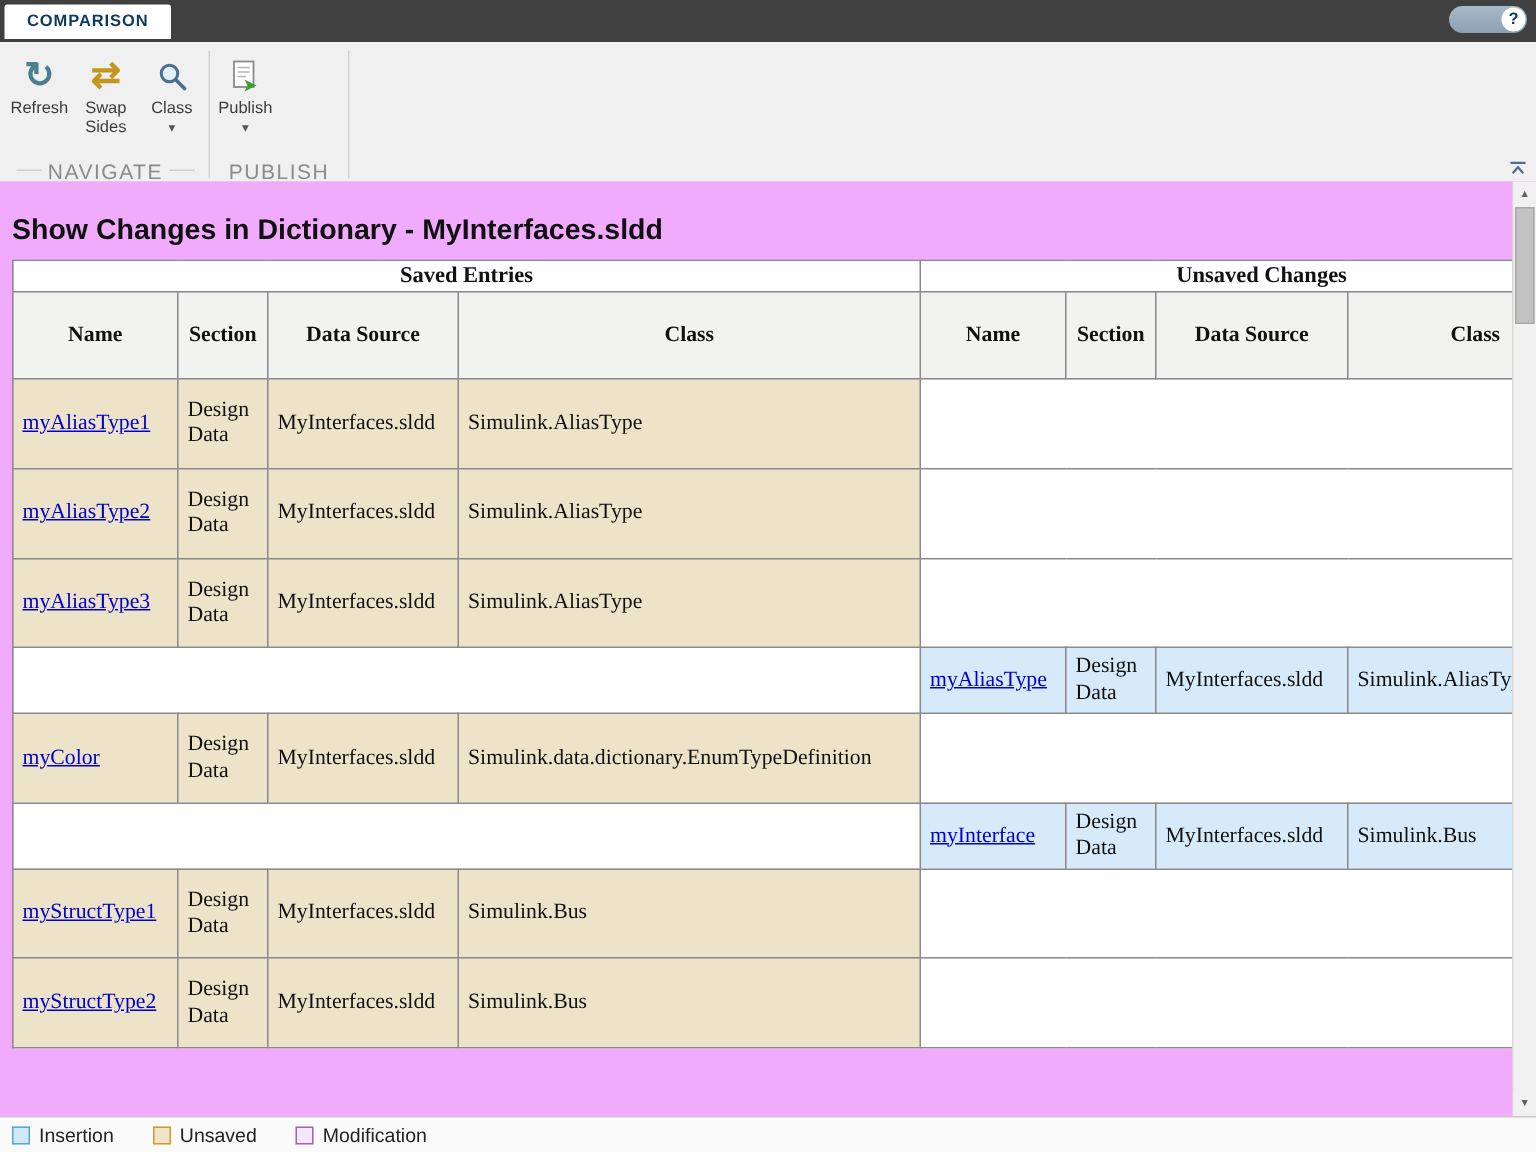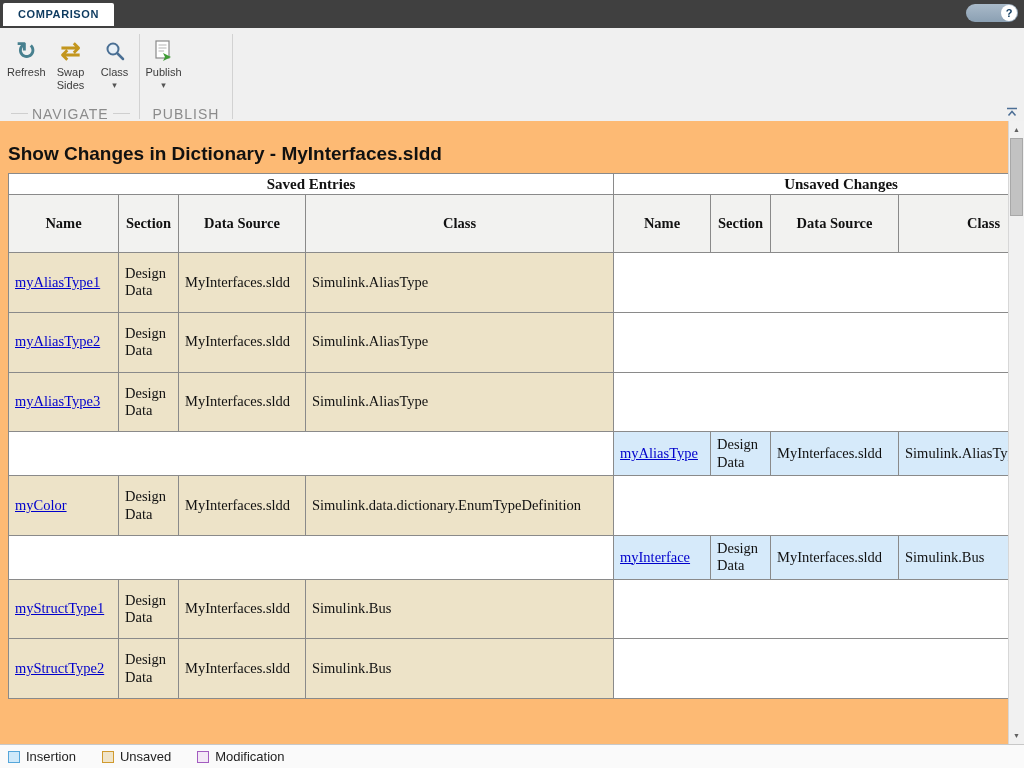--- a/index.html
+++ b/index.html
@@ -53,21 +53,21 @@
     content: ""; flex: 1; border-top: 1px solid #cfcfcf; margin: 0 4px;
   }
   .minimize-strip {
     position: absolute; right: 5px; bottom: 3px; width: 14px; height: 12px;
     display: flex; align-items: center; justify-content: center;
   }
 
   
   .content {
     position: absolute; top: 121px; left: 0; right: 0; bottom: 24px;
-    background: #fdba74; overflow: hidden;
+    background: #f0abfc; overflow: hidden;
   }
   .content-inner { padding: 22px 24px 0 8px; }
   .report-title {
     font-size: 19px; font-weight: bold; color: #111;
     font-family: "Liberation Sans", sans-serif;
   }
   .report-hint {
     margin-top: 24px; font-family: "Liberation Serif", serif;
     font-style: italic; font-size: 13.5px; color: #111;
   }

